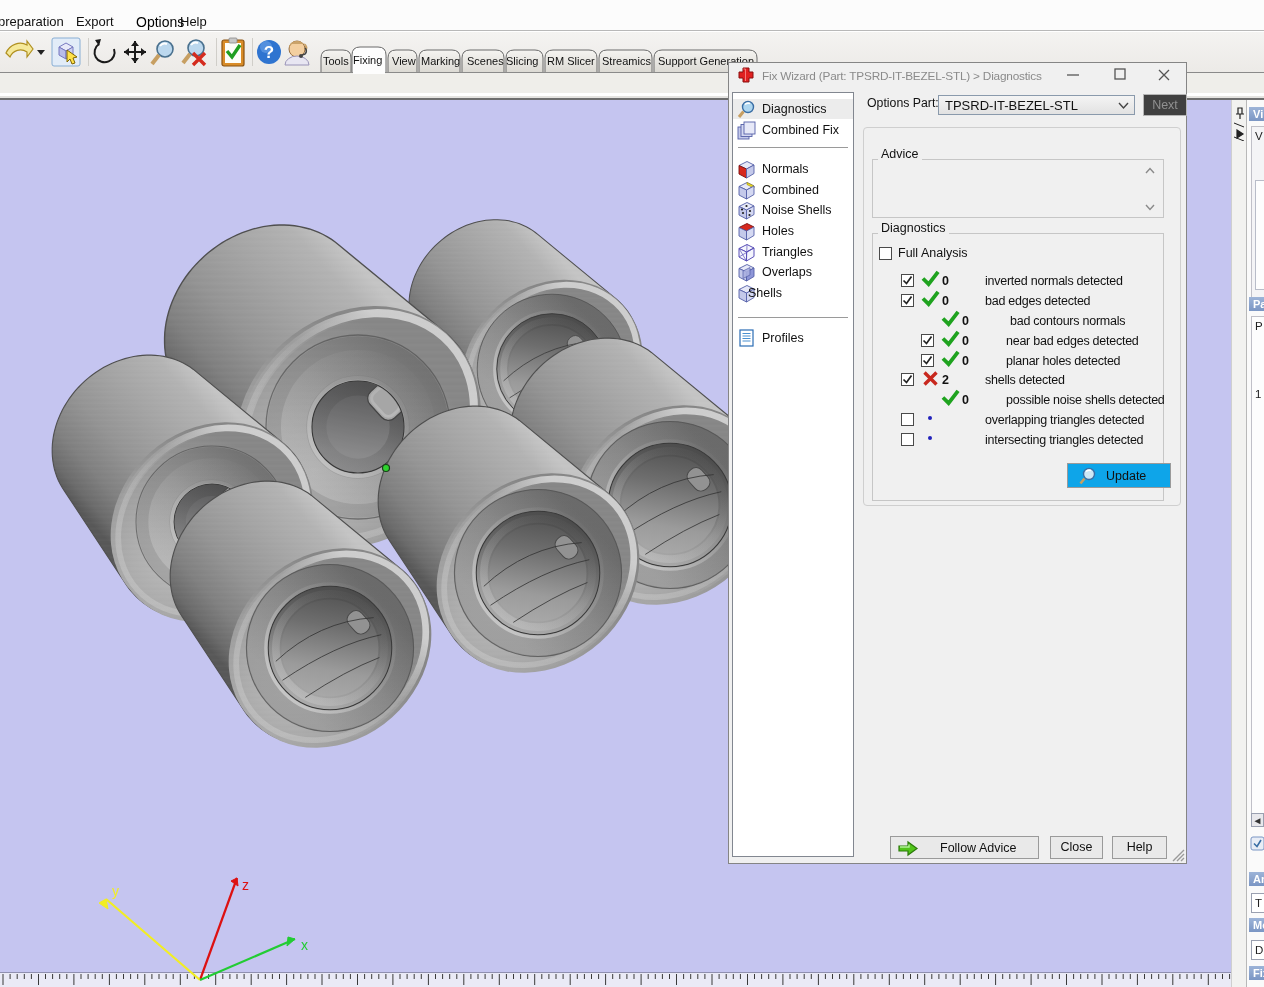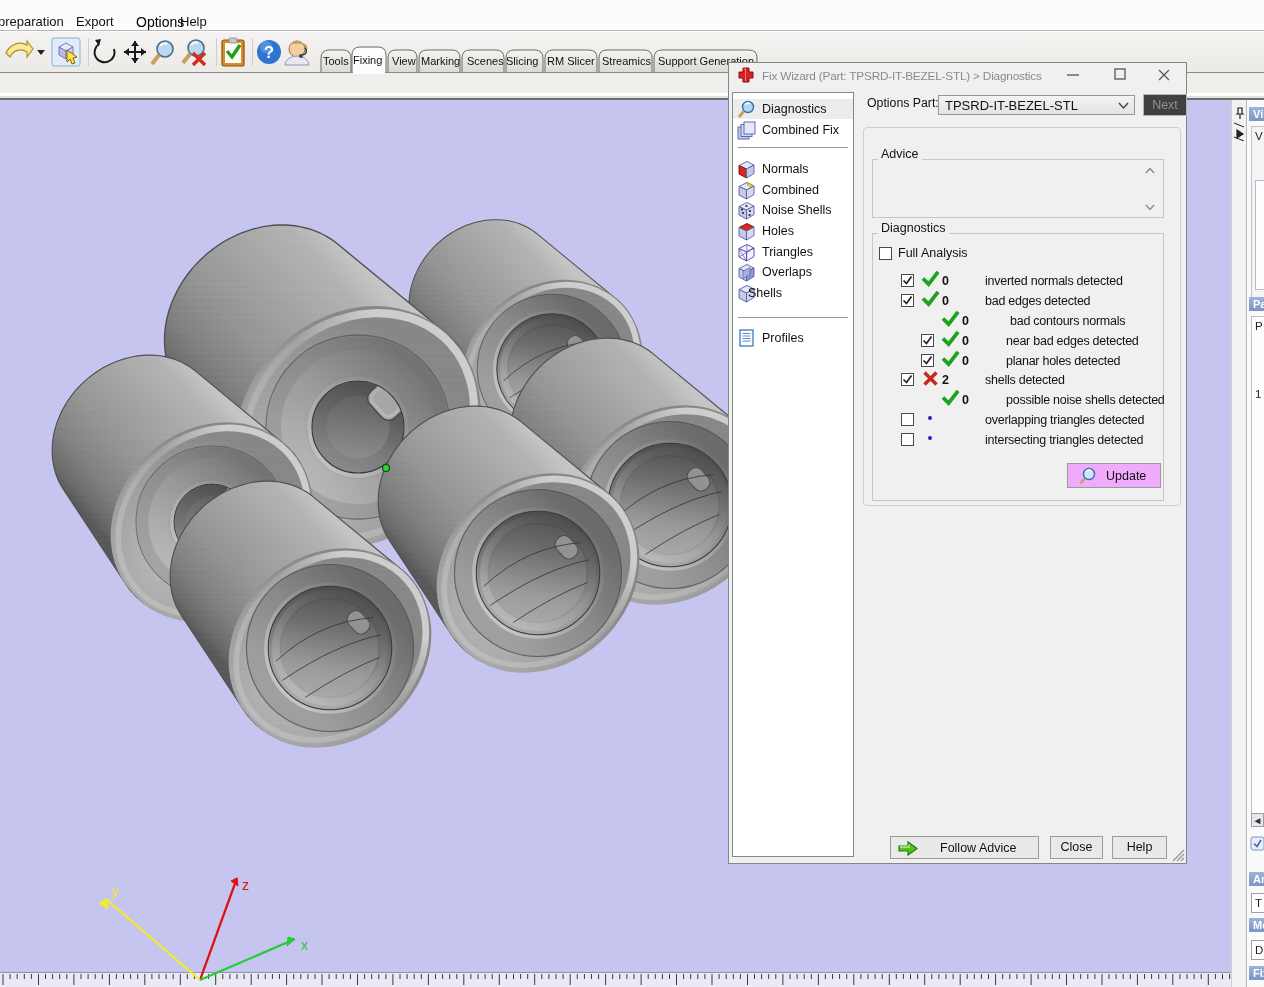--- a/index.html
+++ b/index.html
@@ -492,21 +492,21 @@
   <div class="abs" style="letter-spacing:-0.25px;left:277px;top:330px">possible noise shells detected</div>
 
   <div class="abs cb" style="left:172px;top:350px"></div>
   <div class="abs" style="left:199px;top:353px;width:4px;height:4px;border-radius:50%;background:#2222bb"></div>
   <div class="abs" style="letter-spacing:-0.25px;left:256px;top:350px">overlapping triangles detected</div>
 
   <div class="abs cb" style="left:172px;top:370px"></div>
   <div class="abs" style="left:199px;top:373px;width:4px;height:4px;border-radius:50%;background:#2222bb"></div>
   <div class="abs" style="letter-spacing:-0.25px;left:256px;top:370px">intersecting triangles detected</div>
 
-  <div class="abs" style="left:338px;top:400px;width:94px;height:25px;background:#f0abfc;border:1px solid #9a9a9a">
+  <div class="abs" style="left:338px;top:400px;width:104px;height:25px;background:#0ea5e9;border:1px solid #9a9a9a">
     <svg class="abs" style="left:10px;top:3px" width="19" height="19" viewBox="0 0 19 19">
       <circle cx="11" cy="7" r="5.5" fill="#cde7f5" stroke="#3a6ea5" stroke-width="1.4"></circle>
       <path d="M 8 4.5 a 4.5 4.5 0 0 1 5 -1" stroke="#fff" stroke-width="1.6" fill="none"></path>
       <path d="M 6.5 11.5 L 2.5 16.5" stroke="#c79f62" stroke-width="2.6"></path>
     </svg>
     <div class="abs" style="left:38px;top:5px">Update</div>
   </div>
 
   <div class="abs" style="left:161px;top:773px;width:149px;height:23px;background:#e9e9e9;border:1px solid #9a9a9a">
     <svg class="abs" style="left:6px;top:3px" width="22" height="17" viewBox="0 0 22 17">

